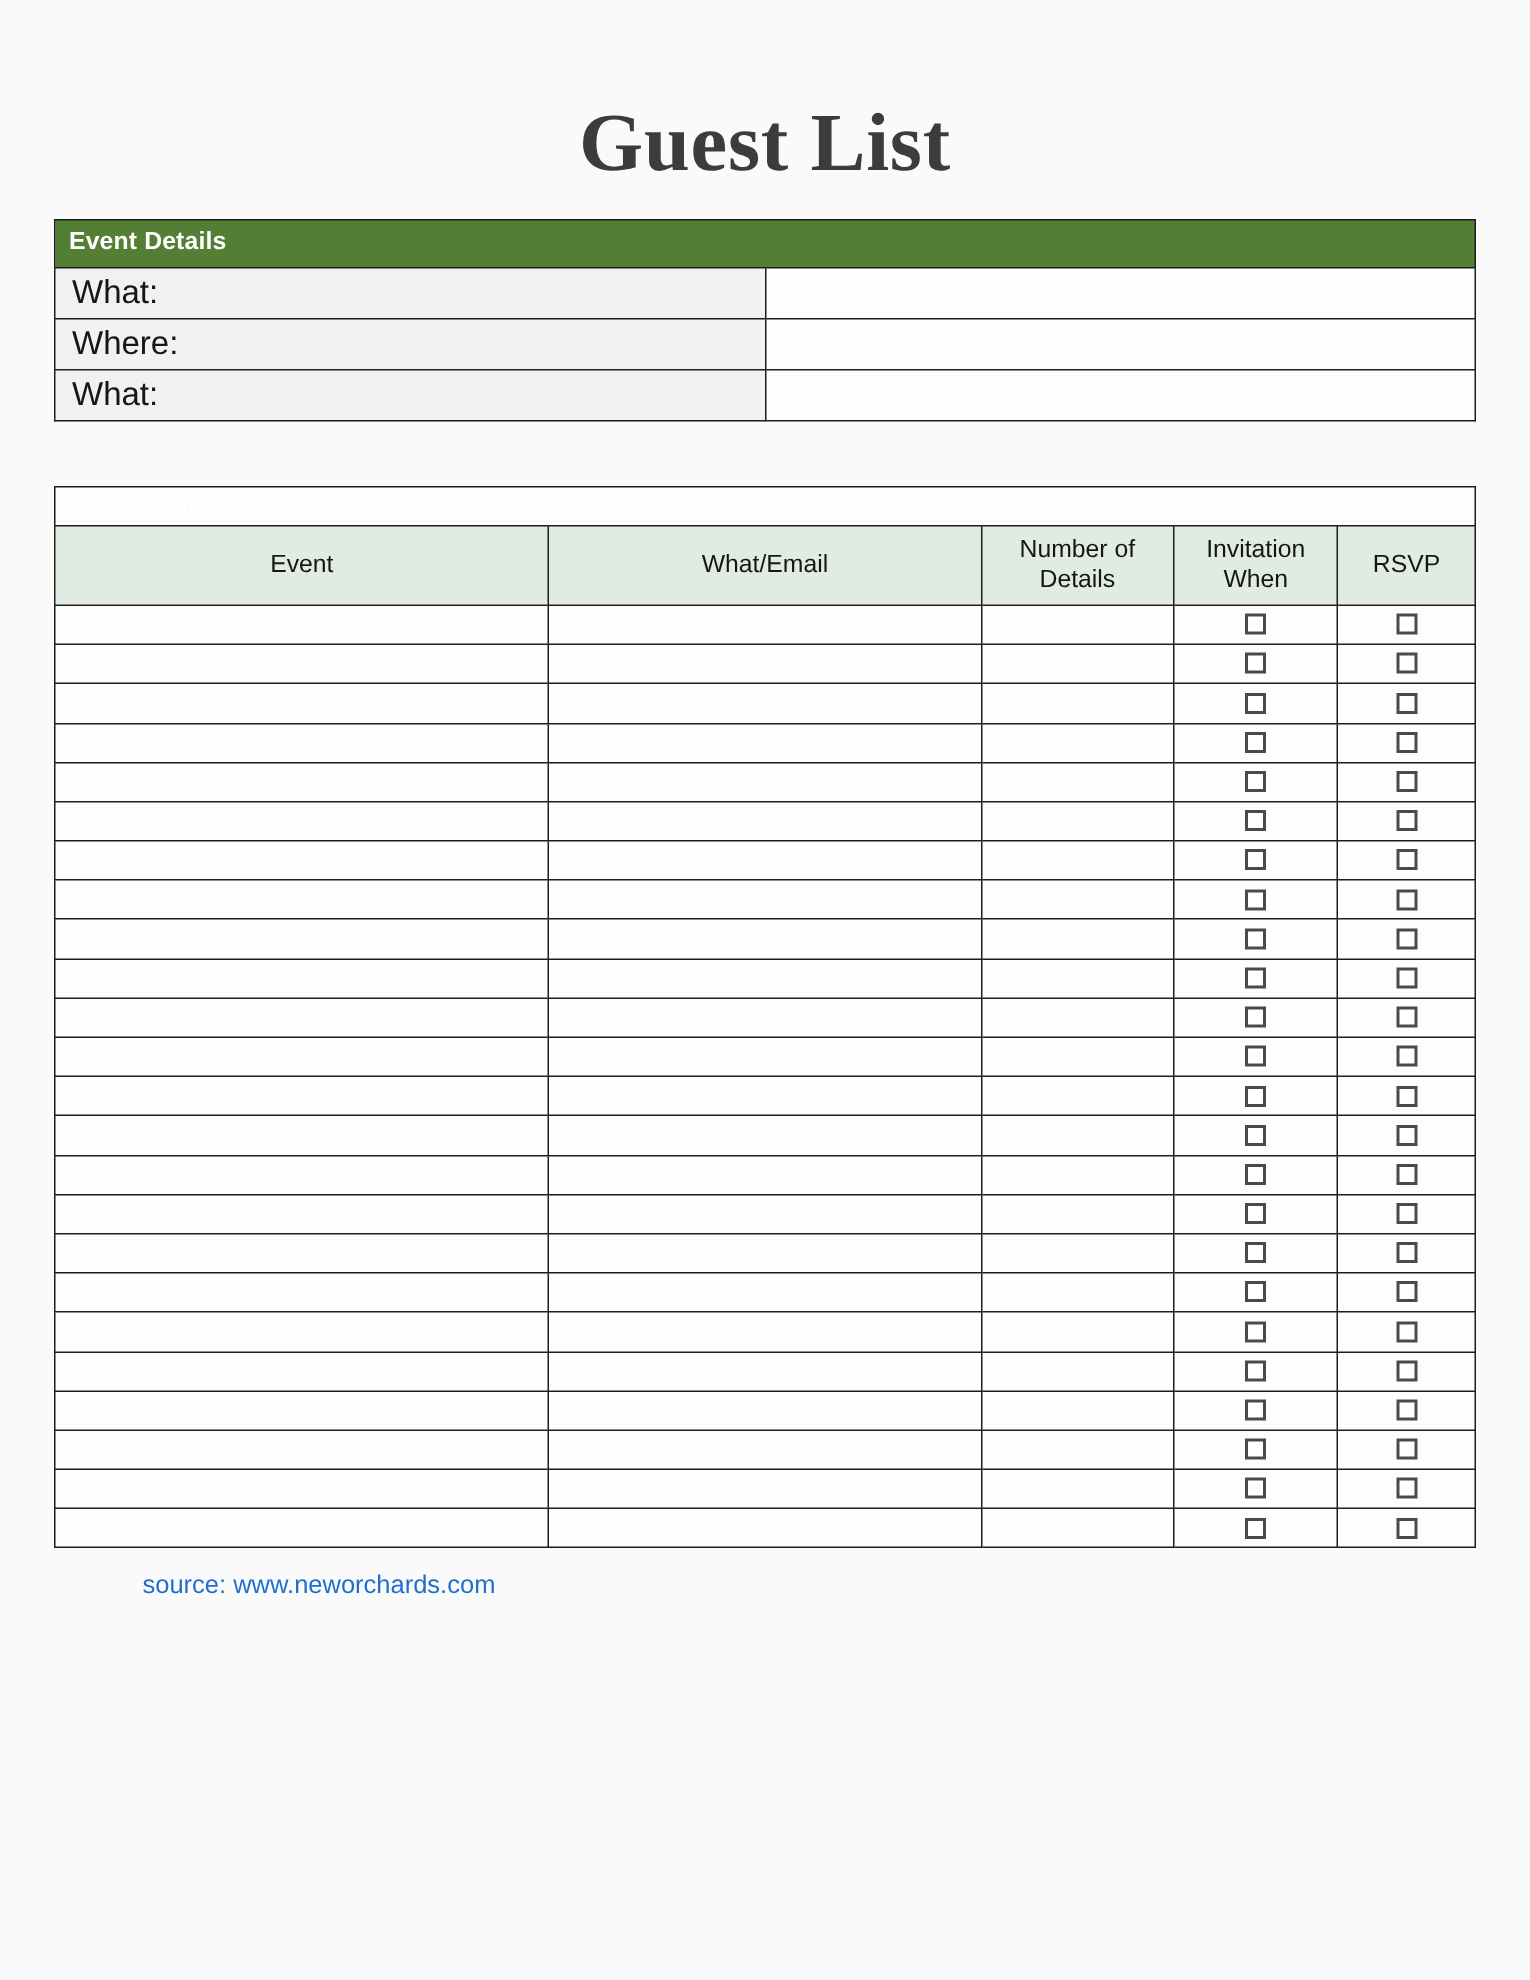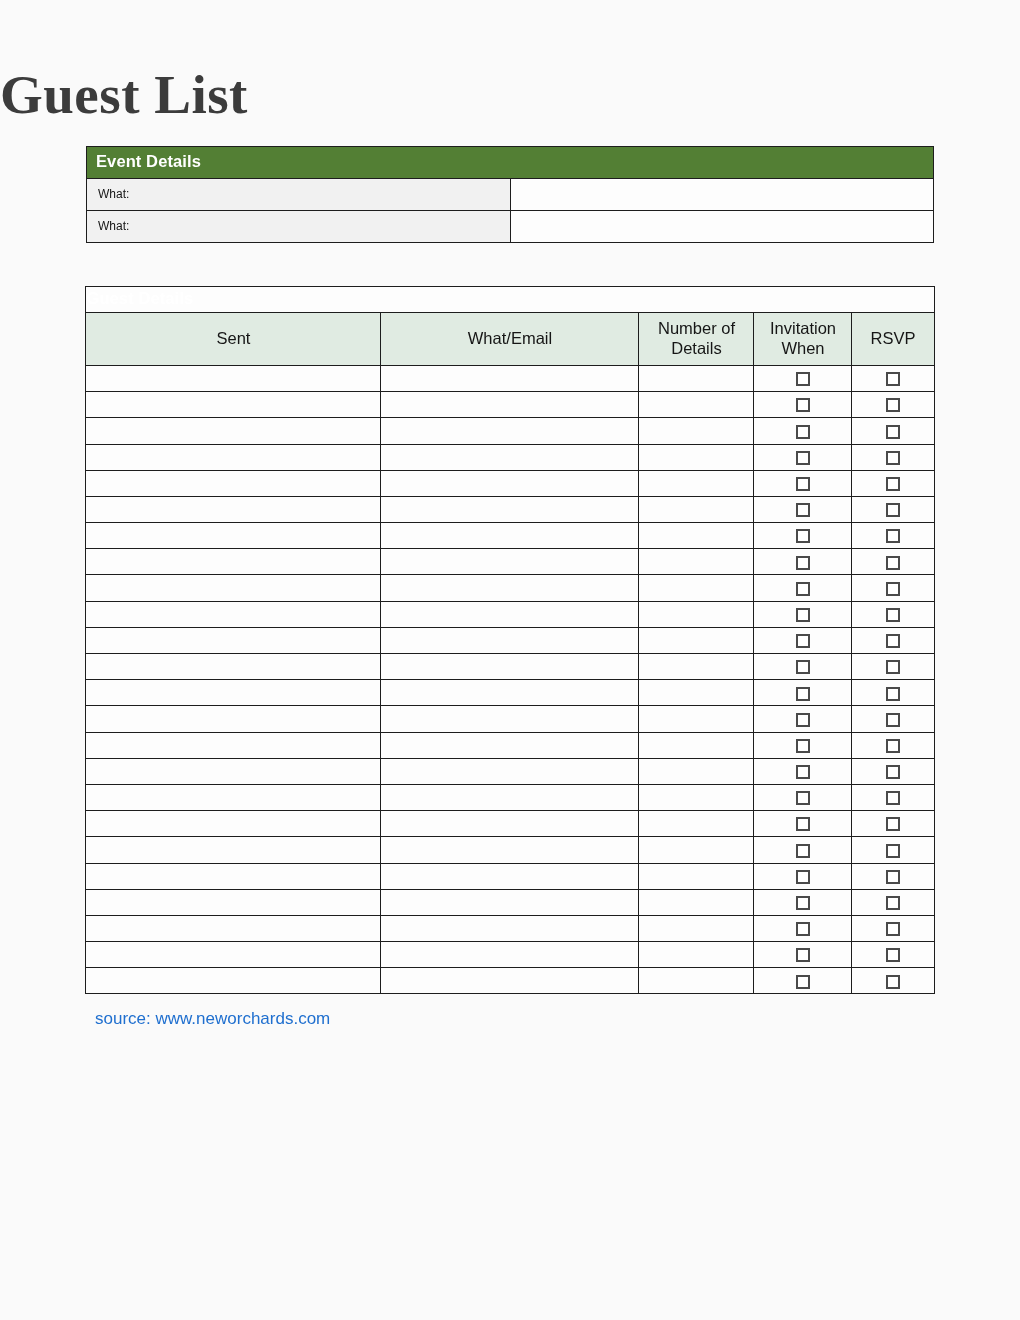--- a/index.html
+++ b/index.html
@@ -19,31 +19,32 @@
     position: relative;
     width: 1020px;
     height: 1320px;
     box-sizing: border-box;
   }
 
   
   .title {
     margin: 0;
     padding-top: 66px;
+    text-align: center;
     font-family: "Liberation Serif", "DejaVu Serif", serif;
     font-size: 55px;
     font-weight: bold;
     letter-spacing: 0.5px;
     color: #3c3c3c;
     line-height: 1.05;
   }
 
   
   .sheet {
-    width: 848px;
+    width: 948px;
     margin: 0 auto;
     border-collapse: collapse;
     table-layout: fixed;
   }
 
   .section-head td {
     background: #537f34;
     color: #ffffff;
     font-size: 16.5px;
     font-weight: bold;
@@ -54,21 +55,21 @@
     letter-spacing: 0.1px;
   }
 
   
   .event-table {
     margin-top: 22px;
   }
   .event-table td.lbl {
     width: 90px;
     background: #f1f1f1;
-    font-size: 12px;
+    font-size: 22px;
     padding: 3px 0 4px 11px;
     border: 1.4px solid #1d1d1d;
     height: 24px;
     color: #161616;
   }
   .event-table td.val {
     background: #fdfdfd;
     border: 1.4px solid #1d1d1d;
     height: 24px;
   }
@@ -139,40 +140,44 @@
   <table class="sheet event-table">
     <tbody>
       <tr class="section-head">
         <td colspan="2">Event Details</td>
       </tr>
       <tr>
         <td class="lbl">What:</td>
         <td class="val"></td>
       </tr>
       <tr>
+        <td class="lbl">Where:</td>
+        <td class="val"></td>
+      </tr>
+      <tr>
         <td class="lbl">What:</td>
         <td class="val"></td>
       </tr>
     </tbody>
   </table>
 
   <table class="sheet guest-table">
     <colgroup>
       <col class="col-name">
       <col class="col-contact">
       <col class="col-number">
       <col class="col-invite">
       <col class="col-rsvp">
     </colgroup>
     <tbody>
       <tr class="section-head">
         <td colspan="5">Guest Details</td>
       </tr>
       <tr>
-        <th>Sent</th>
+        <th>Event</th>
         <th>What/Email</th>
         <th>Number of Details</th>
         <th>Invitation When</th>
         <th>RSVP</th>
       </tr>
     </tbody>
     <tbody id="guest-rows">
         <tr>
           <td></td>
           <td></td>

